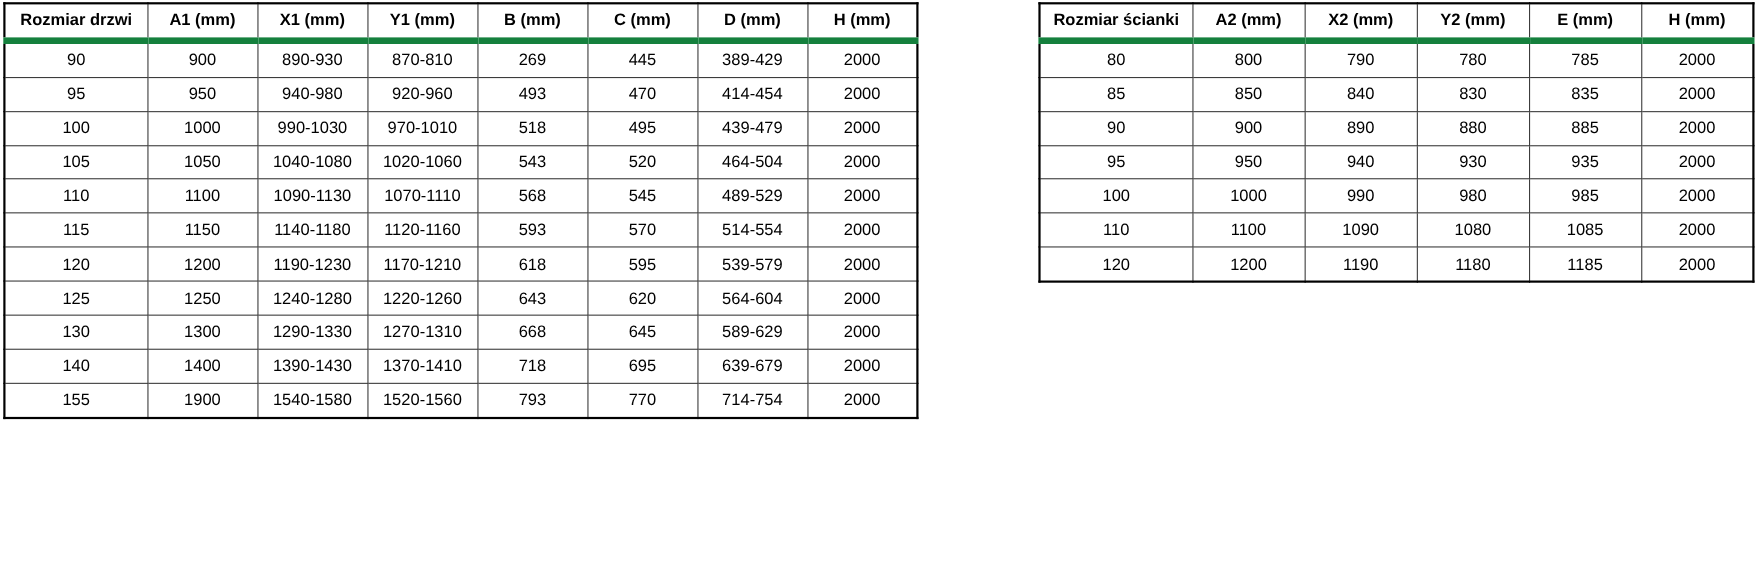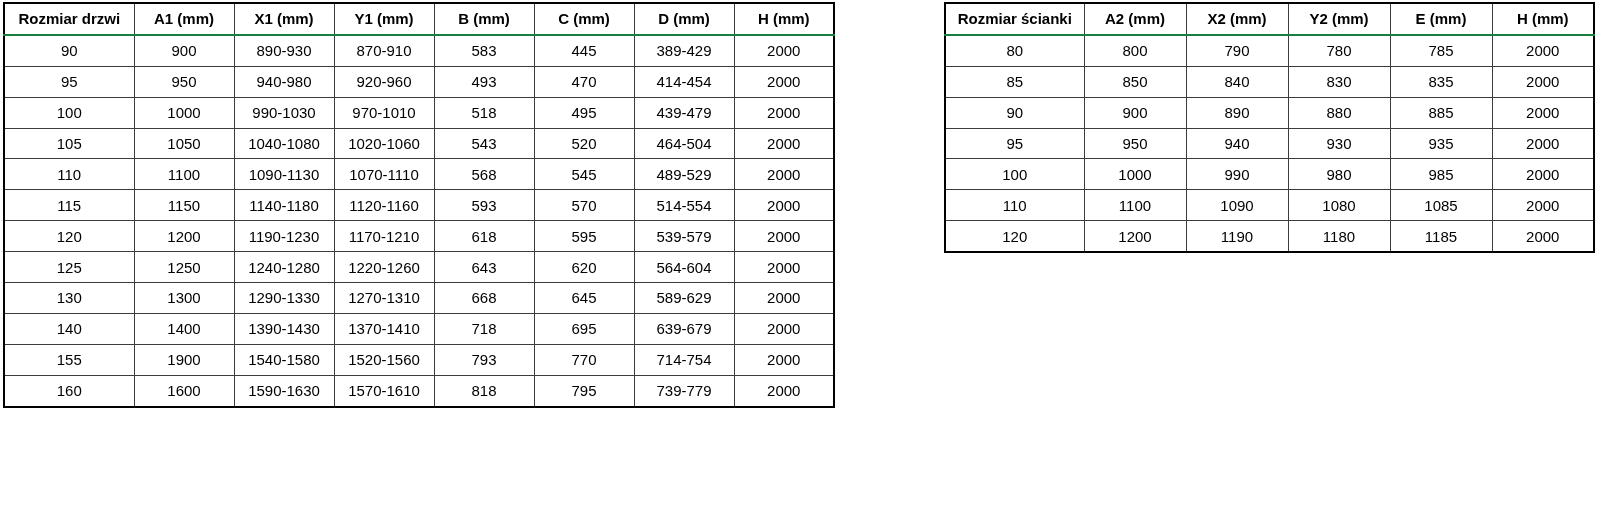--- a/index.html
+++ b/index.html
@@ -31,21 +31,21 @@
     vertical-align: middle;
     padding: 0 2px;
     height: 29.9px;
     font-size: 15px;
     color: #000000;
     white-space: nowrap;
     overflow: hidden;
   }
   .spec-table th {
     font-weight: bold;
-    border-bottom: 2px solid #15803d;
+    border-bottom: 6px solid #15803d;
   }
 </style>
 </head>
 <body>
 
 <table id="door-table" class="spec-table">
     <colgroup>
       <col style="width: 130px;">
       <col style="width: 100px;">
       <col style="width: 100px;">
@@ -65,22 +65,22 @@
         <th>C (mm)</th>
         <th>D (mm)</th>
         <th>H (mm)</th>
       </tr>
     </thead>
     <tbody>
       <tr>
         <td>90</td>
         <td>900</td>
         <td>890-930</td>
-        <td>870-910</td>
-        <td>583</td>
+        <td>870-810</td>
+        <td>269</td>
         <td>445</td>
         <td>389-429</td>
         <td>2000</td>
       </tr>
       <tr>
         <td>95</td>
         <td>950</td>
         <td>940-980</td>
         <td>920-960</td>
         <td>493</td>
@@ -171,30 +171,20 @@
       <tr>
         <td>155</td>
         <td>1900</td>
         <td>1540-1580</td>
         <td>1520-1560</td>
         <td>793</td>
         <td>770</td>
         <td>714-754</td>
         <td>2000</td>
       </tr>
-      <tr>
-        <td>160</td>
-        <td>1600</td>
-        <td>1590-1630</td>
-        <td>1570-1610</td>
-        <td>818</td>
-        <td>795</td>
-        <td>739-779</td>
-        <td>2000</td>
-      </tr>
     </tbody>
   </table>
 
 <table id="wall-table" class="spec-table">
     <colgroup>
       <col style="width: 139px;">
       <col style="width: 102px;">
       <col style="width: 102px;">
       <col style="width: 102px;">
       <col style="width: 102px;">

